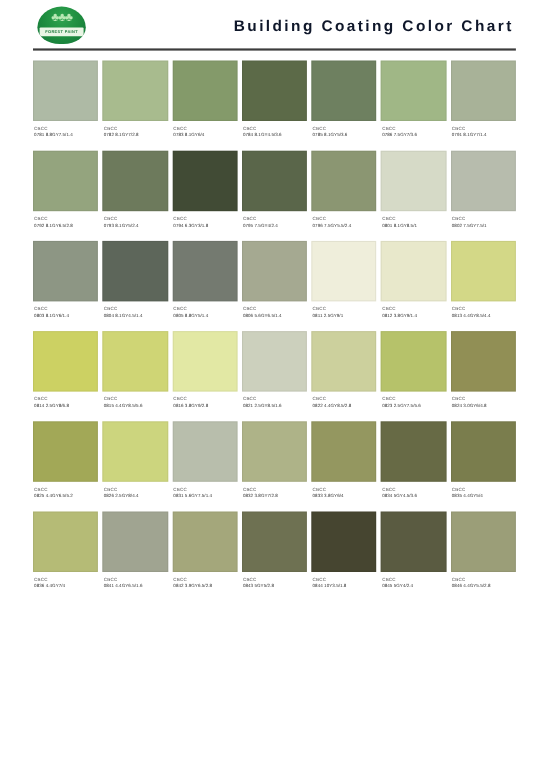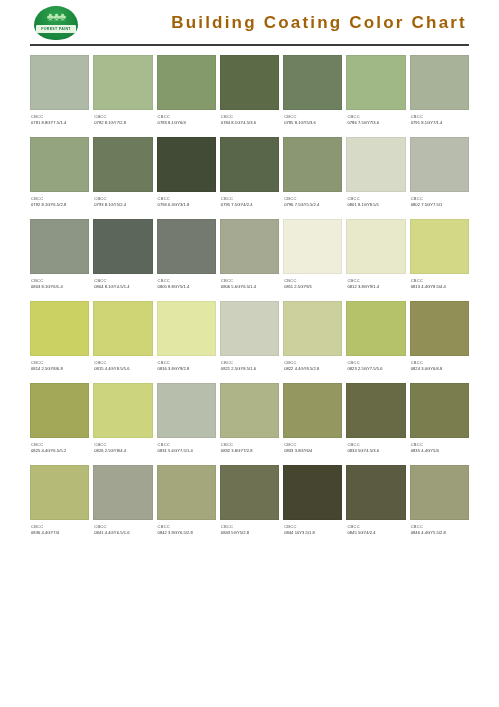--- a/index.html
+++ b/index.html
@@ -71,23 +71,23 @@
     font-size: 3.6px;
     line-height: 8px;
     color: #1d7a3c;
     text-align: center;
     letter-spacing: 0.3px;
     font-weight: bold;
     white-space: nowrap;
   }
 
   .title {
-    font-size: 17px;
+    font-size: 14px;
     font-weight: bold;
-    color: #a16207;
+    color: #0f172a;
     letter-spacing: 2.2px;
     white-space: nowrap;
     padding-right: 2px;
   }
 
   .header-rule {
     height: 0;
     border-top: 2px solid #3c3c3c;
     margin: 0 0 0 0;
   }

